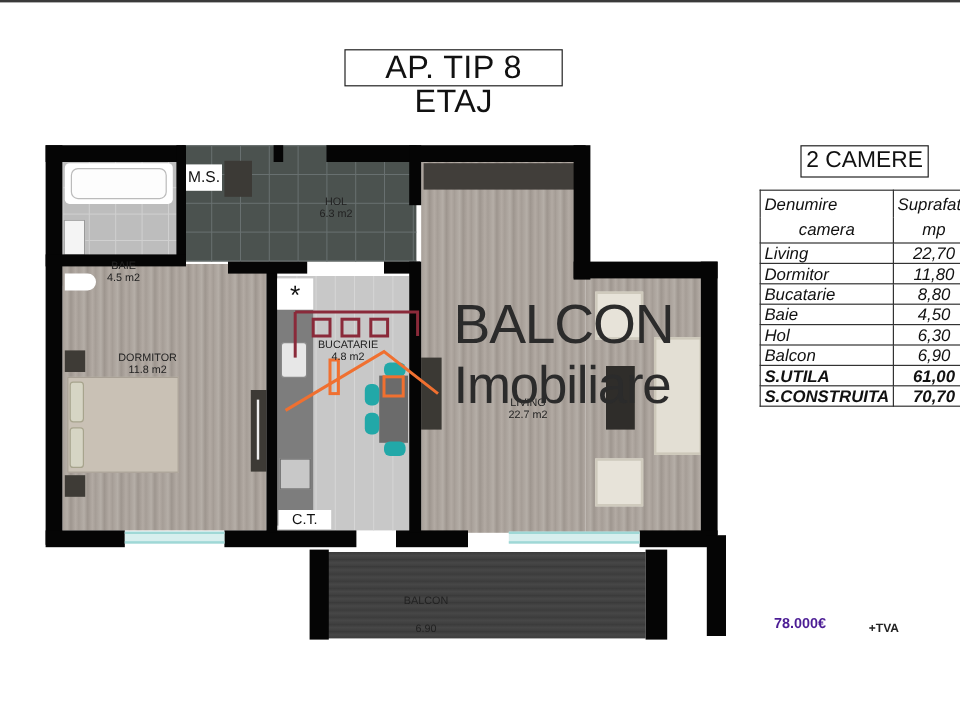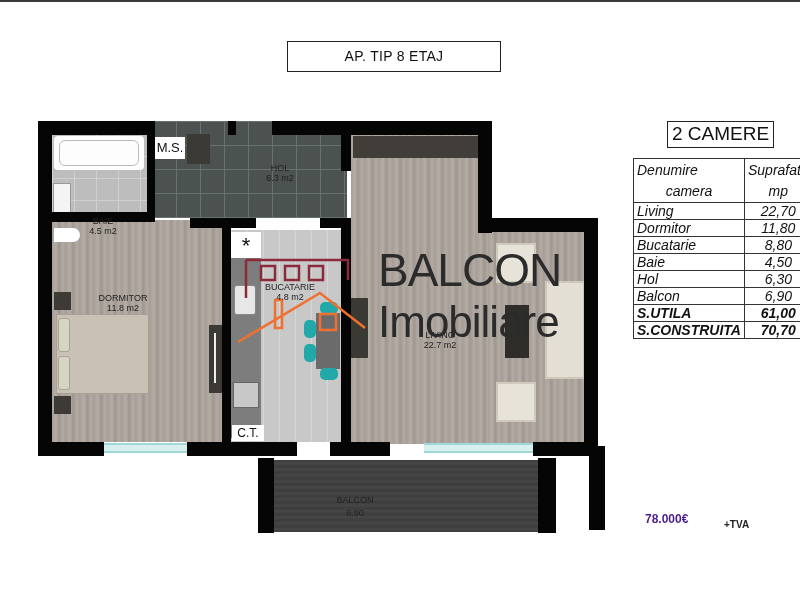--- a/index.html
+++ b/index.html
@@ -1,18 +1,18 @@
 <!DOCTYPE html>
 <html><head>
 <meta charset="utf-8">
 <style>
   * { box-sizing: border-box; margin: 0; padding: 0; }
   body { width: 800px; height: 600px; background: #ffffff; position: relative; overflow: hidden; font-family: "Liberation Sans", sans-serif; }
   .topline { position: absolute; left: 0; top: 0; width: 800px; height: 2px; background: #3a3a3a; }
-  .title-box { position: absolute; left: 287px; top: 41px; width: 214px; height: 31px; border: 1.5px solid #222; font-size: 14px; color: #111; text-align: center; line-height: 28px; letter-spacing: 0.3px; }
+  .title-box { position: absolute; left: 287px; top: 41px; width: 182px; height: 31px; border: 1.5px solid #222; font-size: 27px; color: #111; text-align: center; line-height: 28px; letter-spacing: 0.3px; }
   .camere-box { position: absolute; left: 667px; top: 121px; width: 107px; height: 27px; border: 1.5px solid #222; font-size: 19px; color: #111; text-align: center; line-height: 24px; }
 
   
   .area-table { position: absolute; left: 633px; top: 158px; border-collapse: collapse; font-size: 14px; color: #111; }
   .area-table td, .area-table th { border: 1px solid #333; padding: 0 3px; height: 17px; line-height: 16px; font-style: italic; }
   .area-table th { font-weight: normal; text-align: center; height: 22px; line-height: 20px; }
   .area-table .c1 { width: 96px; text-align: left; }
   .area-table .c2 { width: 80px; text-align: center; }
   .area-table tr.bold td { font-weight: bold; }
   .area-table tr.hdr th { border-bottom: none; }
@@ -169,21 +169,21 @@
     <polyline points="16,10 118,10 118,30" fill="none" stroke="#8a2a3a" stroke-width="2.5"></polyline>
     <rect x="31" y="16" width="14" height="14" fill="none" stroke="#8a2a3a" stroke-width="2.5"></rect>
     <rect x="55" y="16" width="14" height="14" fill="none" stroke="#8a2a3a" stroke-width="2.5"></rect>
     <rect x="79" y="16" width="14" height="14" fill="none" stroke="#8a2a3a" stroke-width="2.5"></rect>
     <polyline points="8,92 90,43 135,78" fill="none" stroke="#f07030" stroke-width="2.5"></polyline>
     <rect x="45" y="50" width="7" height="28" fill="none" stroke="#f07030" stroke-width="2.5"></rect>
     <rect x="90" y="64" width="16" height="16" fill="none" stroke="#f07030" stroke-width="2.5"></rect>
   </svg>
 
   <div class="lbl-box" style="left:155px;top:137px;width:30px;height:22px;line-height:22px;">M.S.</div>
-  <div class="lbl-box" style="left:232px;top:425px;width:32px;height:16px;line-height:16px;font-size:12px;">C.T.</div>
+  <div class="lbl-box" style="left:232px;top:425px;width:44px;height:16px;line-height:16px;font-size:12px;">C.T.</div>
   <div class="lbl-box" style="left:231px;top:232px;width:30px;height:26px;line-height:28px;font-size:22px;">*</div>
 
   <div class="lbl" style="left:250px;top:163px;width:60px;">
     <div>HOL</div>
     <div>6.3 m2</div>
   </div>
   <div class="lbl" style="left:78px;top:216px;width:50px;">
     <div>BAIE</div>
     <div>4.5 m2</div>
   </div>
@@ -194,18 +194,18 @@
   <div class="lbl" style="left:255px;top:282px;width:70px;">
     <div>BUCATARIE</div>
     <div>4.8 m2</div>
   </div>
   <div class="lbl" style="left:410px;top:330px;width:60px;">
     <div>LIVING</div>
     <div>22.7 m2</div>
   </div>
   <div class="lbl" style="left:330px;top:495px;width:50px;">
     <div>BALCON</div>
-    <div style="margin-top:3px;">6.90</div>
+    <div style="margin-top:14px;">6.90</div>
   </div>
 
   <div class="logo" style="left:378px;top:247px;font-size:46px;letter-spacing:-1px;line-height:46px;">BALCON</div>
   <div class="logo" style="left:378px;top:300px;font-size:44px;letter-spacing:-1px;line-height:44px;">Imobiliare</div>
 </div>
 
 </body></html>

